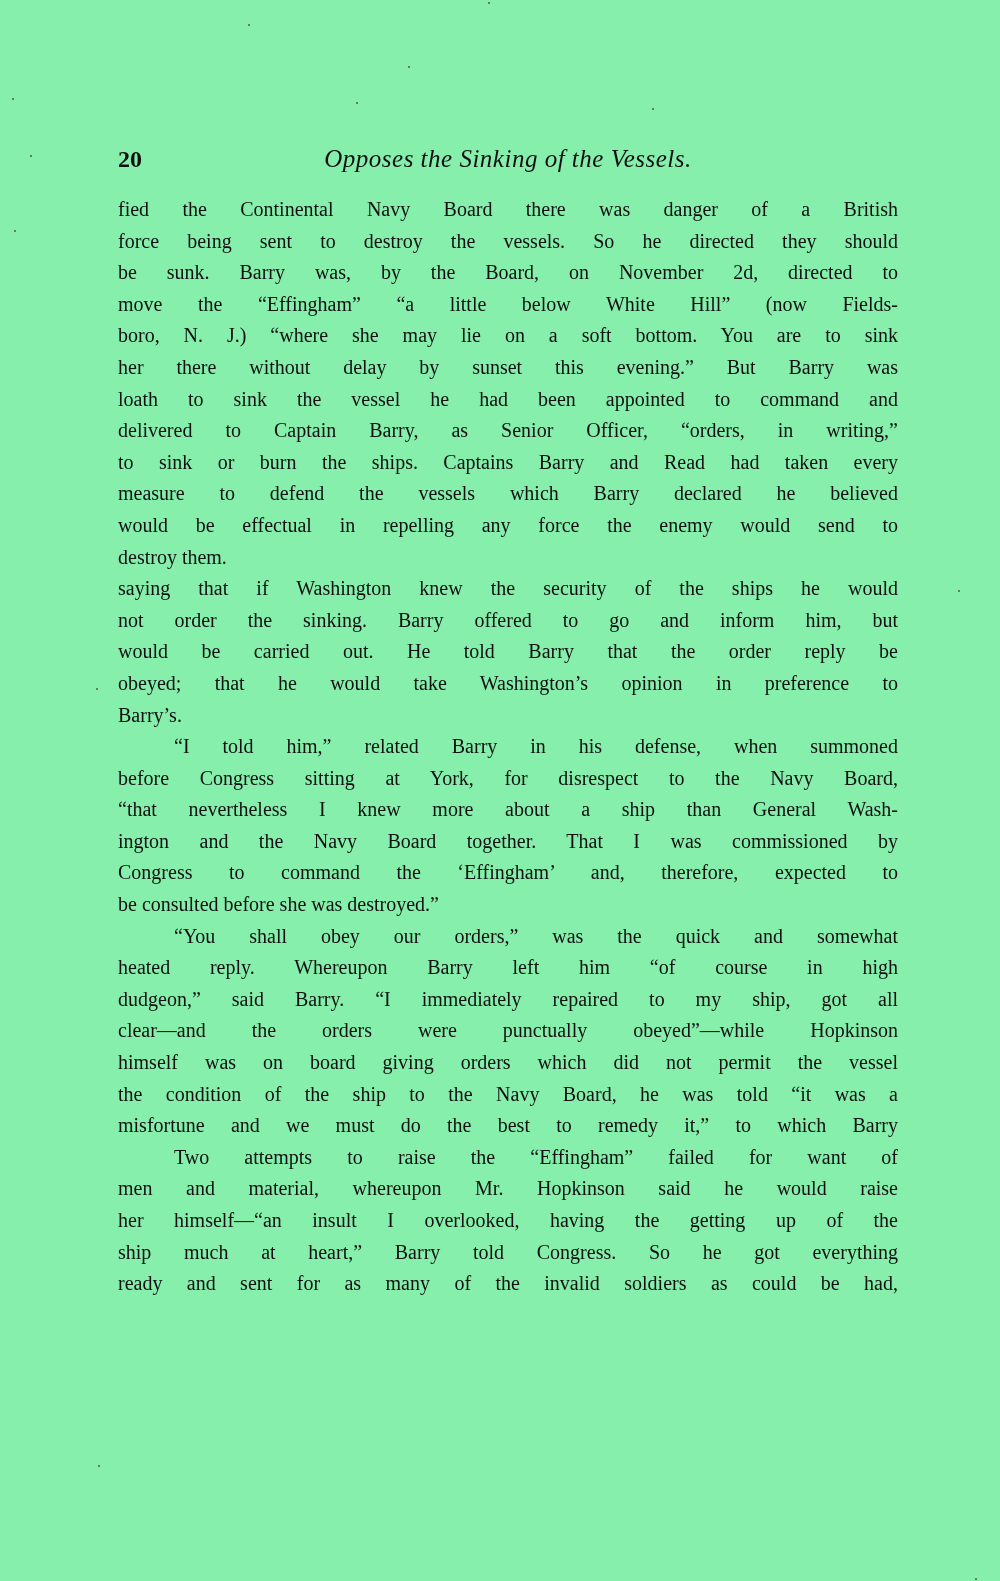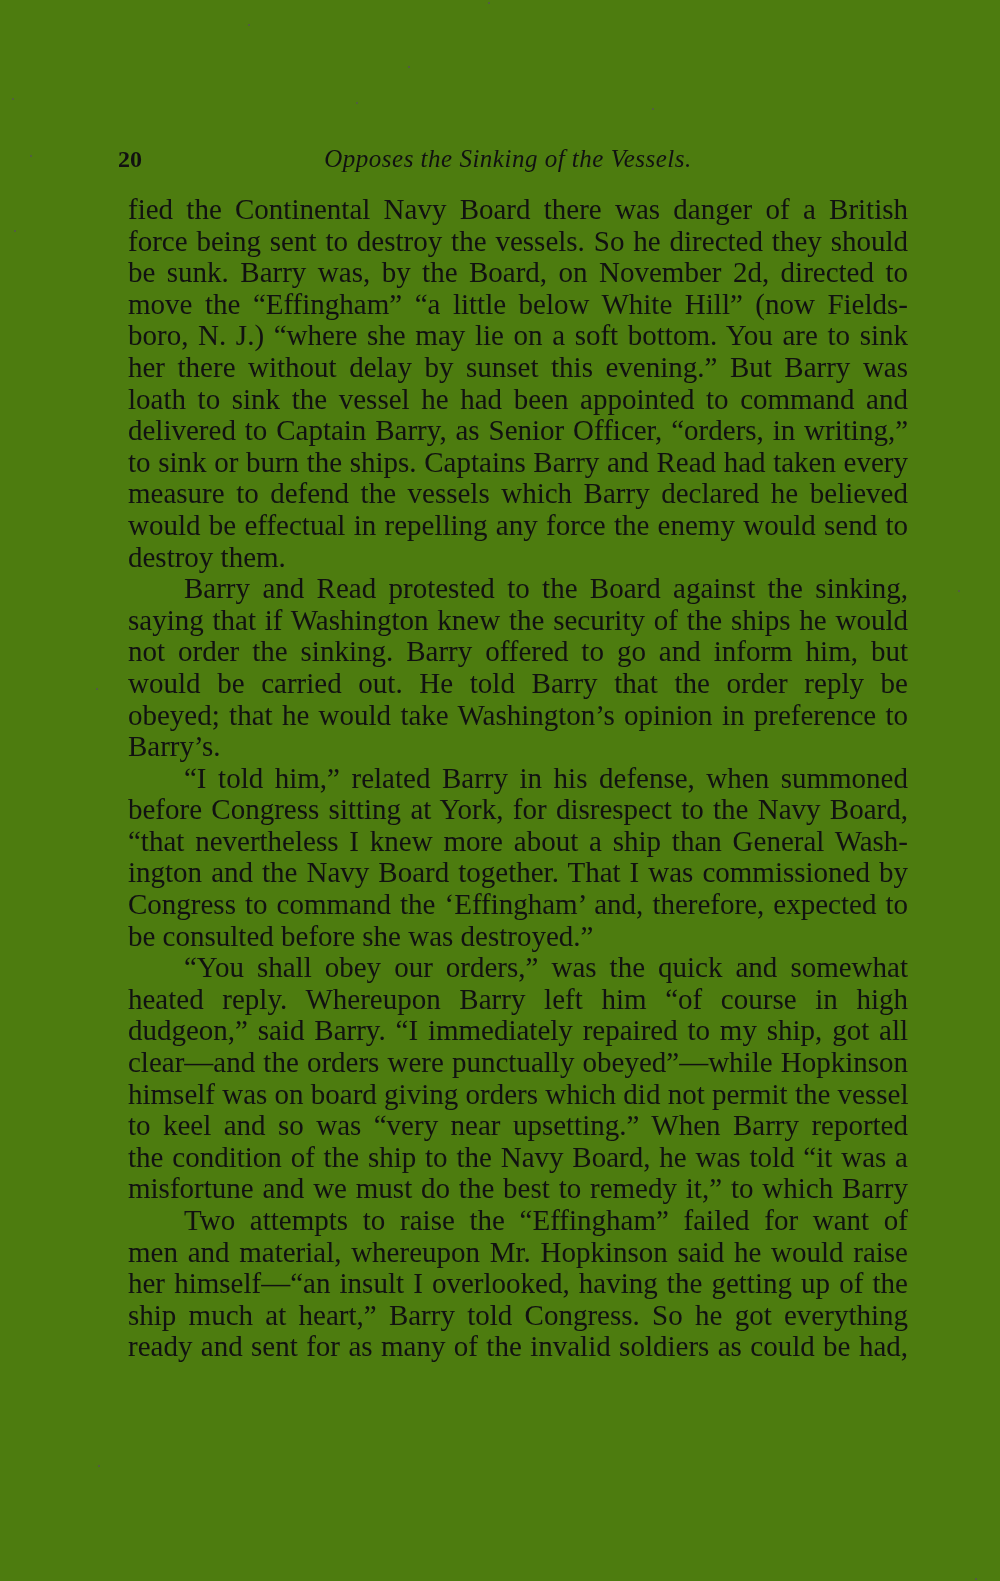--- a/index.html
+++ b/index.html
@@ -1,21 +1,21 @@
 <!DOCTYPE html>
 <html><head>
 <meta charset="utf-8">
 <style>
   html, body { margin: 0; padding: 0; background: #ffffff; }
   body { width: 1000px; height: 1581px; position: relative; overflow: hidden; }
-  .page { position: absolute; left: 0; top: 0; width: 1000px; height: 1581px; background: #4d7c0f; color: #111; }
+  .page { position: absolute; left: 0; top: 0; width: 1000px; height: 1581px; background: #86efac; color: #111; }
   .header { position: absolute; left: 118px; top: 142px; width: 780px; height: 34px; font-family: "Liberation Serif", "DejaVu Serif", serif; }
   .page-number { position: absolute; left: 0; top: 0; font-size: 24px; font-weight: bold; line-height: 34px; }
   .running-title { position: absolute; left: 0; right: 0; top: 0; text-align: center; font-style: italic; font-size: 25px; line-height: 34px; letter-spacing: 0.5px; }
-  .body { position: absolute; left: 128px; top: 194px; width: 780px; font-family: "Liberation Serif", "DejaVu Serif", serif; font-size: 29px; line-height: 31.6px; }
+  .body { position: absolute; left: 118px; top: 194px; width: 780px; font-family: "Liberation Serif", "DejaVu Serif", serif; font-size: 20px; line-height: 31.6px; }
   .line { display: block; white-space: nowrap; text-align: justify; text-align-last: justify; height: 31.6px; overflow: visible; }
   .line.last { text-align-last: left; }
   .line.indent { padding-left: 56px; }
   .speck { position: absolute; width: 2px; height: 2px; background: #555; border-radius: 1px; }
 </style>
 </head>
 <body>
 
 <div class="page">
   <div class="header">
@@ -32,42 +32,40 @@
         <span class="line">boro, N. J.) “where she may lie on a soft bottom.  You are to sink</span>
         <span class="line">her there without delay by sunset this evening.”  But Barry was</span>
         <span class="line">loath to sink the vessel he had been appointed to command and</span>
         <span class="line">delivered to Captain Barry, as Senior Officer, “orders, in writing,”</span>
         <span class="line">to sink or burn the ships.  Captains Barry and Read had taken every</span>
         <span class="line">measure to defend the vessels which Barry declared he believed</span>
         <span class="line">would be effectual in repelling any force the enemy would send to</span>
         <span class="line last">destroy them.</span>
       </div>
       <div>
-        <span class="line indent">Barry and Read protested to the Board against the sinking,</span>
         <span class="line">saying that if Washington knew the security of the ships he would</span>
         <span class="line">not order the sinking.  Barry offered to go and inform him, but</span>
         <span class="line">would be carried out.  He told Barry that the order reply be</span>
         <span class="line">obeyed; that he would take Washington’s opinion in preference to</span>
         <span class="line last">Barry’s.</span>
       </div>
       <div>
         <span class="line indent">“I told him,” related Barry in his defense, when summoned</span>
         <span class="line">before Congress sitting at York, for disrespect to the Navy Board,</span>
         <span class="line">“that nevertheless I knew more about a ship than General Wash-</span>
         <span class="line">ington and the Navy Board together.  That I was commissioned by</span>
         <span class="line">Congress to command the ‘Effingham’ and, therefore, expected to</span>
         <span class="line last">be consulted before she was destroyed.”</span>
       </div>
       <div>
         <span class="line indent">“You shall obey our orders,” was the quick and somewhat</span>
         <span class="line">heated reply.  Whereupon Barry left him “of course in high</span>
         <span class="line">dudgeon,” said Barry.  “I immediately repaired to my ship, got all</span>
         <span class="line">clear—and the orders were punctually obeyed”—while Hopkinson</span>
         <span class="line">himself was on board giving orders which did not permit the vessel</span>
-        <span class="line">to keel and so was “very near upsetting.”  When Barry reported</span>
         <span class="line">the condition of the ship to the Navy Board, he was told “it was a</span>
         <span class="line">misfortune and we must do the best to remedy it,” to which Barry</span>
       </div>
       <div>
         <span class="line indent">Two attempts to raise the “Effingham” failed for want of</span>
         <span class="line">men and material, whereupon Mr. Hopkinson said he would raise</span>
         <span class="line">her himself—“an insult I overlooked, having the getting up of the</span>
         <span class="line">ship much at heart,” Barry told Congress.  So he got everything</span>
         <span class="line">ready and sent for as many of the invalid soldiers as could be had,</span>
       </div>

